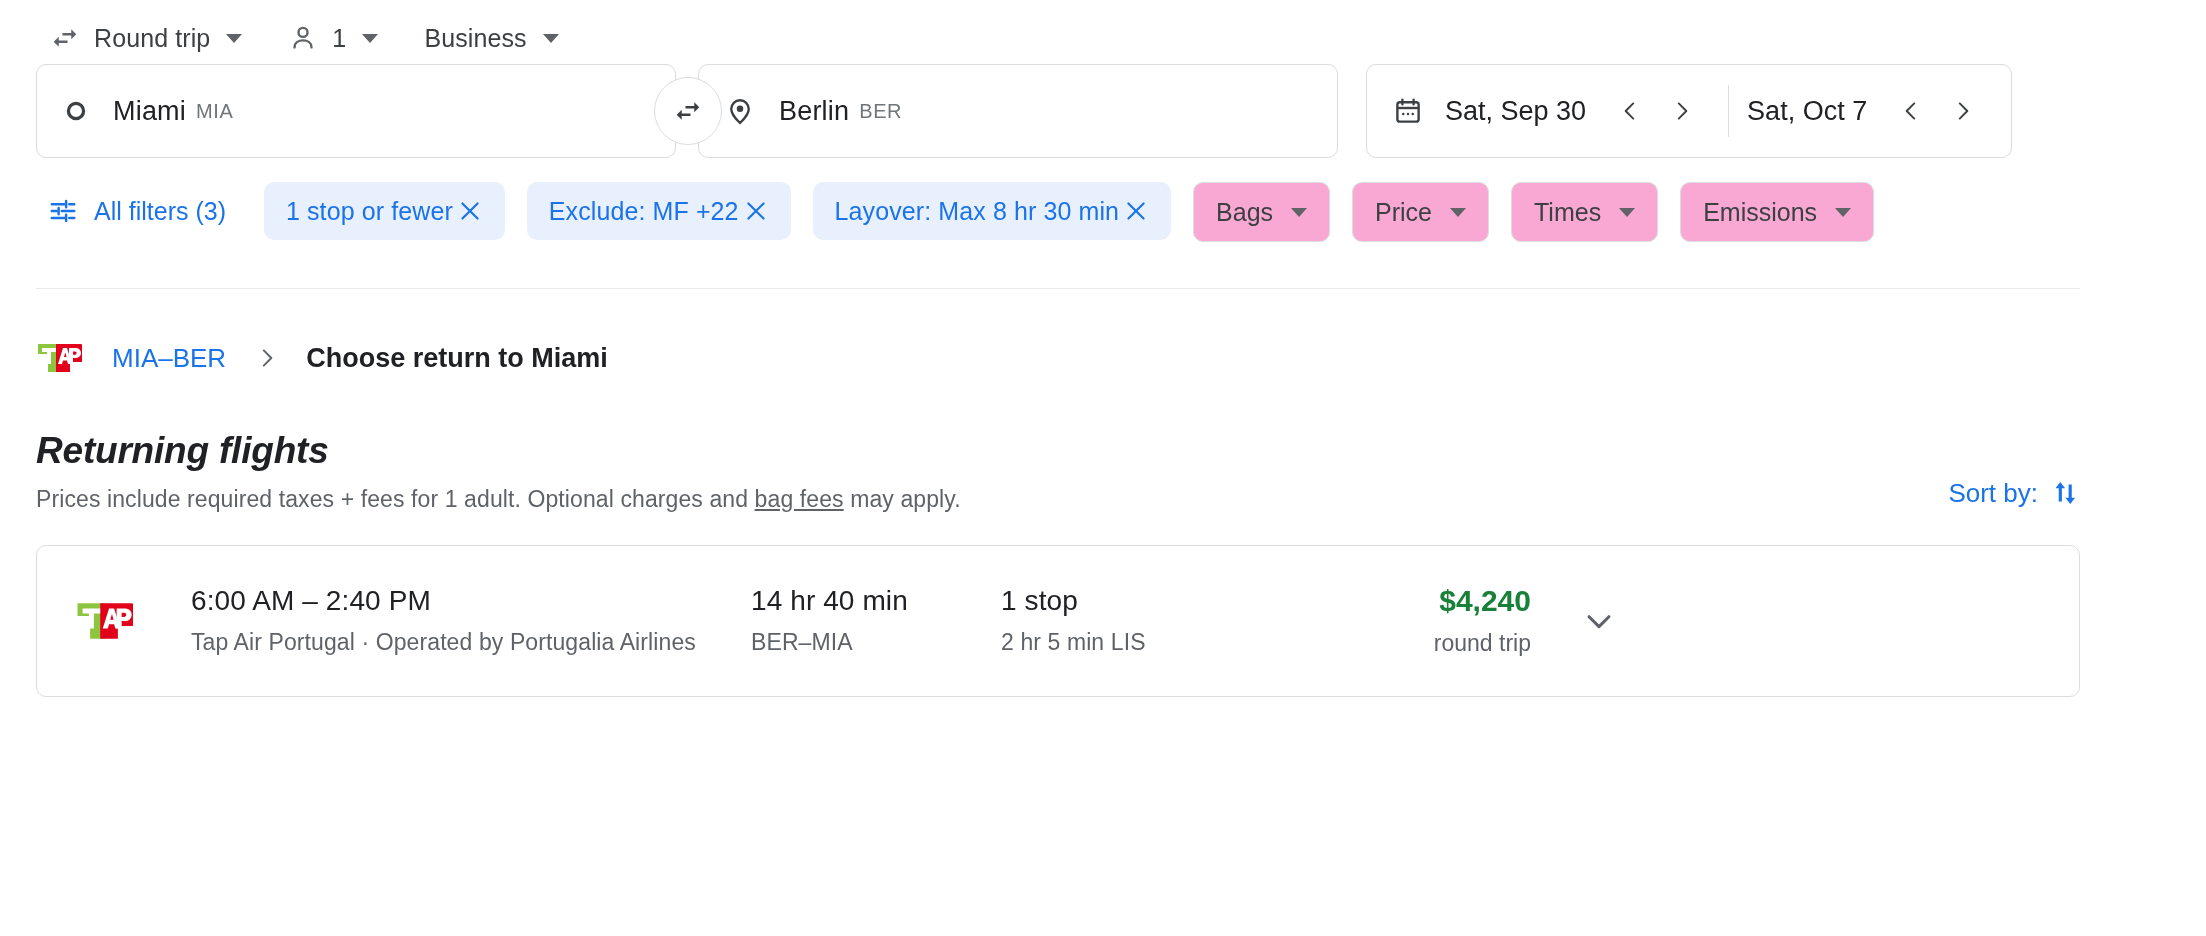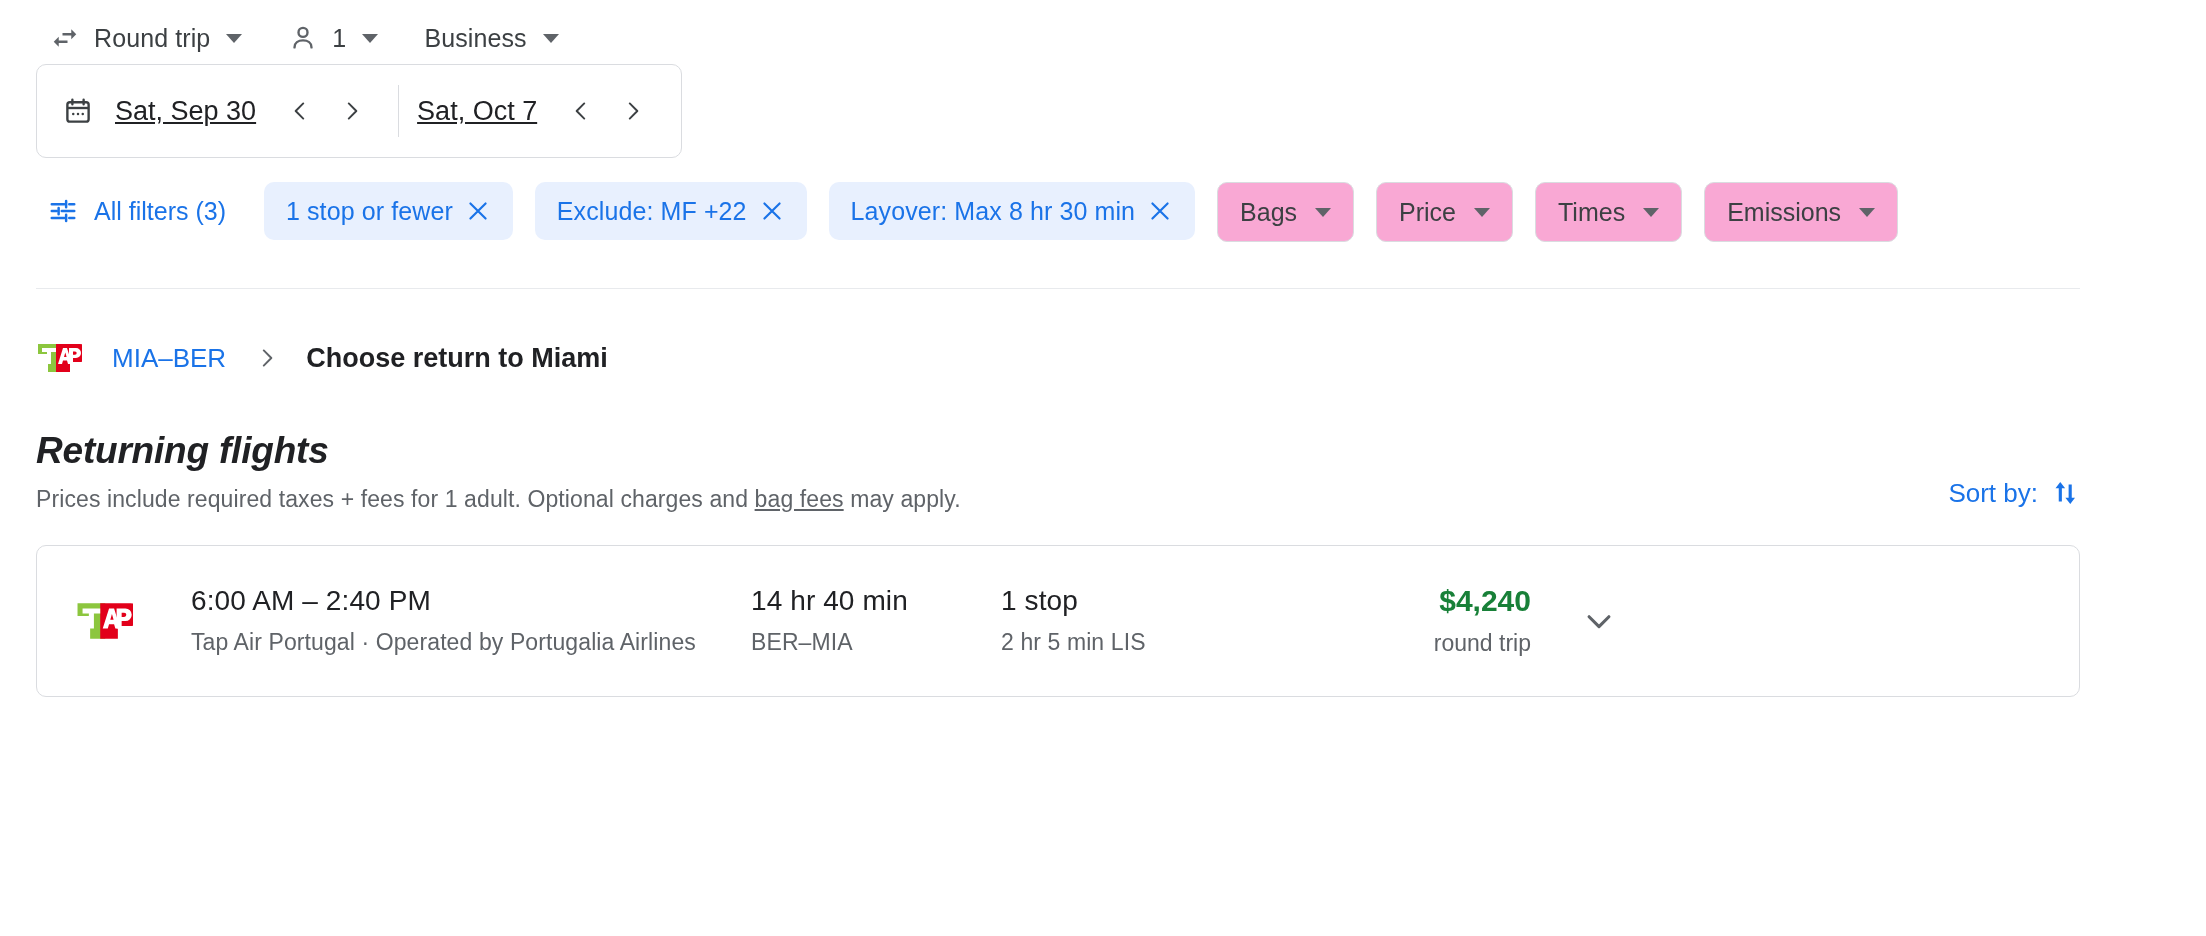--- a/index.html
+++ b/index.html
@@ -104,23 +104,23 @@
     z-index: 3;
   }
 
   .date-field {
     border: 1px solid #dadce0;
     border-radius: 10px;
     height: 94px;
     box-sizing: border-box;
     display: flex;
     align-items: center;
+    margin-left: 28px;
     padding: 0 22px 0 26px;
     background: #fff;
-    text-decoration: underline;
   }
   .date-half {
     display: flex;
     align-items: center;
     height: 100%;
   }
   .date-txt {
     font-size: 27px;
     color: #202124;
     white-space: nowrap;
@@ -160,21 +160,21 @@
     cursor: pointer;
   }
   .all-filters .lbl {
     font-size: 25px;
     color: #1a73e8;
     white-space: nowrap;
   }
   .chip-active {
     display: flex;
     align-items: center;
-    gap: 12px;
+    gap: 4px;
     background: #e8f0fe;
     border-radius: 10px;
     height: 58px;
     padding: 0 22px;
     margin-left: 22px;
     cursor: pointer;
     white-space: nowrap;
   }
   .chip-active .lbl {
     font-size: 25px;
@@ -350,20 +350,50 @@
 
   <div class="trip-opt" style="margin-left:18px;">
     <span class="lbl">Business</span>
     <span class="caret"></span>
   </div>
 
 </div>
 
 <div class="search-row">
 
+  <div class="field-group">
+
+    <div class="field field-origin">
+      <span class="ico">
+        <svg width="26" height="26" viewBox="0 0 24 24" fill="none" stroke="#3c4043" stroke-width="3">
+          <circle cx="12" cy="12" r="7"></circle>
+        </svg>
+      </span>
+      <span class="field-val">Miami</span>
+      <span class="field-code">MIA</span>
+    </div>
+
+    <div class="field field-dest">
+      <span class="ico">
+        <svg width="30" height="30" viewBox="0 0 24 24" fill="none" stroke="#3c4043" stroke-width="1.9">
+          <path d="M12 21.5s7-6.3 7-11.1A7 7 0 1 0 5 10.4c0 4.8 7 11.1 7 11.1z"></path>
+          <circle cx="12" cy="10.2" r="2.6" fill="#3c4043" stroke="none"></circle>
+        </svg>
+      </span>
+      <span class="field-val">Berlin</span>
+      <span class="field-code">BER</span>
+    </div>
+
+    <div class="swap-btn">
+      <svg width="30" height="30" viewBox="0 0 24 24" fill="#3c4043">
+        <path d="M6.99 11L3 15l3.99 4v-3H14v-2H6.99v-3zM21 9l-3.99-4v3H10v2h7.01v3L21 9z"></path>
+      </svg>
+    </div>
+
+  </div>
 
   <div class="date-field">
 
     <div class="date-half">
       <span class="ico">
         <svg width="30" height="30" viewBox="0 0 24 24" fill="none" stroke="#3c4043" stroke-width="1.9">
           <rect x="3.5" y="5" width="17" height="15.5" rx="2"></rect>
           <path d="M7.5 3v3.6M16.5 3v3.6" stroke-linecap="round"></path>
           <path d="M3.5 9.6h17"></path>
           <circle cx="8.2" cy="14.4" r="1" fill="#3c4043" stroke="none"></circle>

